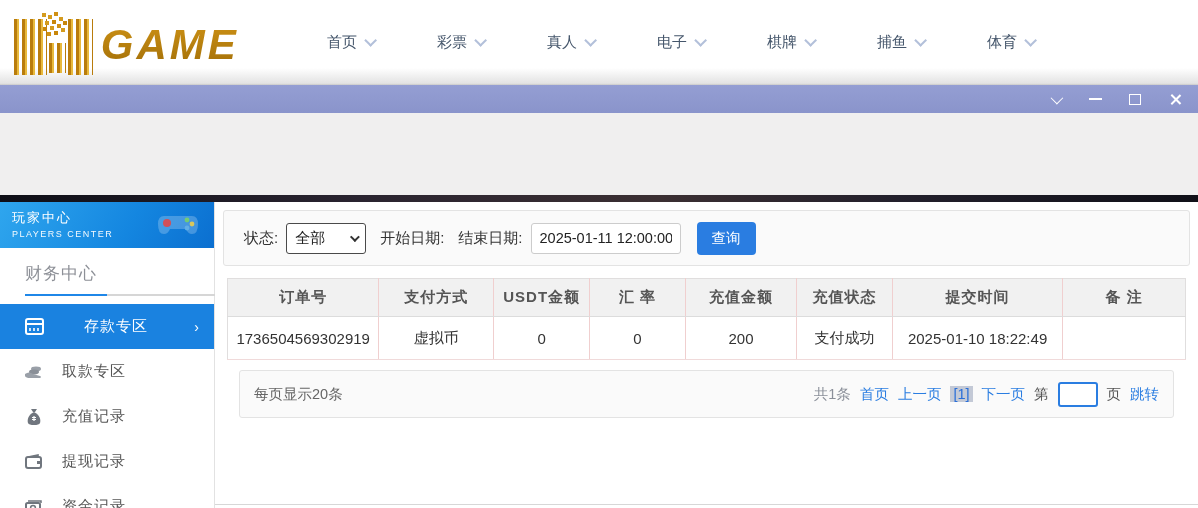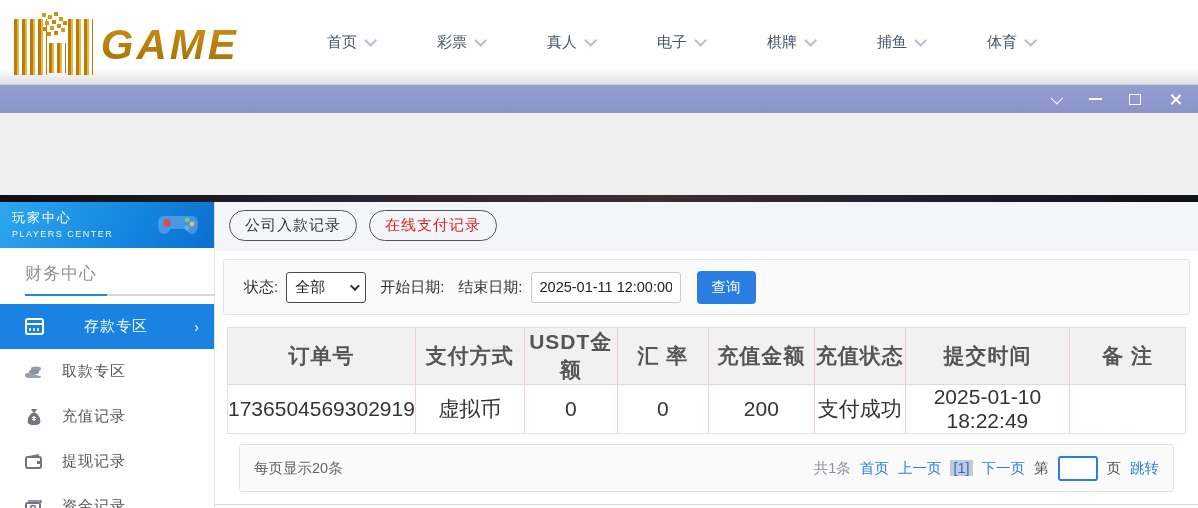--- a/index.html
+++ b/index.html
@@ -75,21 +75,21 @@
   .sel-txt { flex:1; font-size:15px; color:#222; }
   .sel-chev { width:7px; height:7px; border-right:2px solid #333; border-bottom:2px solid #333;
     transform:rotate(45deg) translateY(-2px); }
   .dateinput { width:150px; height:31px; border:1px solid #ccc; border-radius:3px; padding:0 8px;
     font-size:14.5px; color:#222; font-family:inherit; background:#fff; }
   .btn-search { background:#2a7de1; color:#fff; border:none; border-radius:4px; padding:7px 15px;
     font-size:14.5px; cursor:pointer; margin-left:8px; font-family:inherit; }
   .lab { margin-left:6px; }
 
   table.rec { width:calc(100% - 24px); margin:12px 12px 0; border-collapse:collapse;
-    border:1px solid #e0dede; font-size:21px; color:#333; }
+    border:1px solid #e0dede; font-size:15px; color:#333; }
   table.rec th { background:#f1f1f1; font-weight:bold; color:#555; height:38px;
     border-left:1px solid #f0cfcf; border-bottom:1px solid #dcdcdc; letter-spacing:1px; }
   table.rec td { height:43px; text-align:center; border-left:1px solid #f0cfcf; border-bottom:1px solid #f0dada; }
   table.rec th:first-child, table.rec td:first-child { border-left:none; }
 
   .pagebar { margin:10px 24px 0; height:48px; display:flex; align-items:center;
     justify-content:space-between; padding:0 14px; font-size:14.5px; }
   .pg-left { color:#666; }
   .pg-right { display:flex; align-items:center; gap:9px; }
   .pg-total { color:#8a8f99; }
@@ -230,24 +230,20 @@
               <circle cx="8" cy="9" r="2.4" fill="none" stroke="#70767e" stroke-width="1.5"></circle>
               <path d="M3 2 h13 v2" fill="none" stroke="#70767e" stroke-width="1.5"></path>
             </svg>
           </span>
           <span>资金记录</span>
         </div>
       </div>
   </aside>
 
   <main class="main">
-    <div class="tabstrip" id="tabs">
-        <button class="tab">公司入款记录</button>
-        <button class="tab active">在线支付记录</button>
-      </div>
 
     <div class="panel filterbar">
       <span class="lab">状态:</span>
       <div class="sel">
         <span class="sel-txt">全部</span>
         <span class="sel-chev"></span>
       </div>
       <span class="lab">开始日期:</span>
       <span class="lab">结束日期:</span>
       <input class="dateinput" value="2025-01-11 12:00:00" style="">

